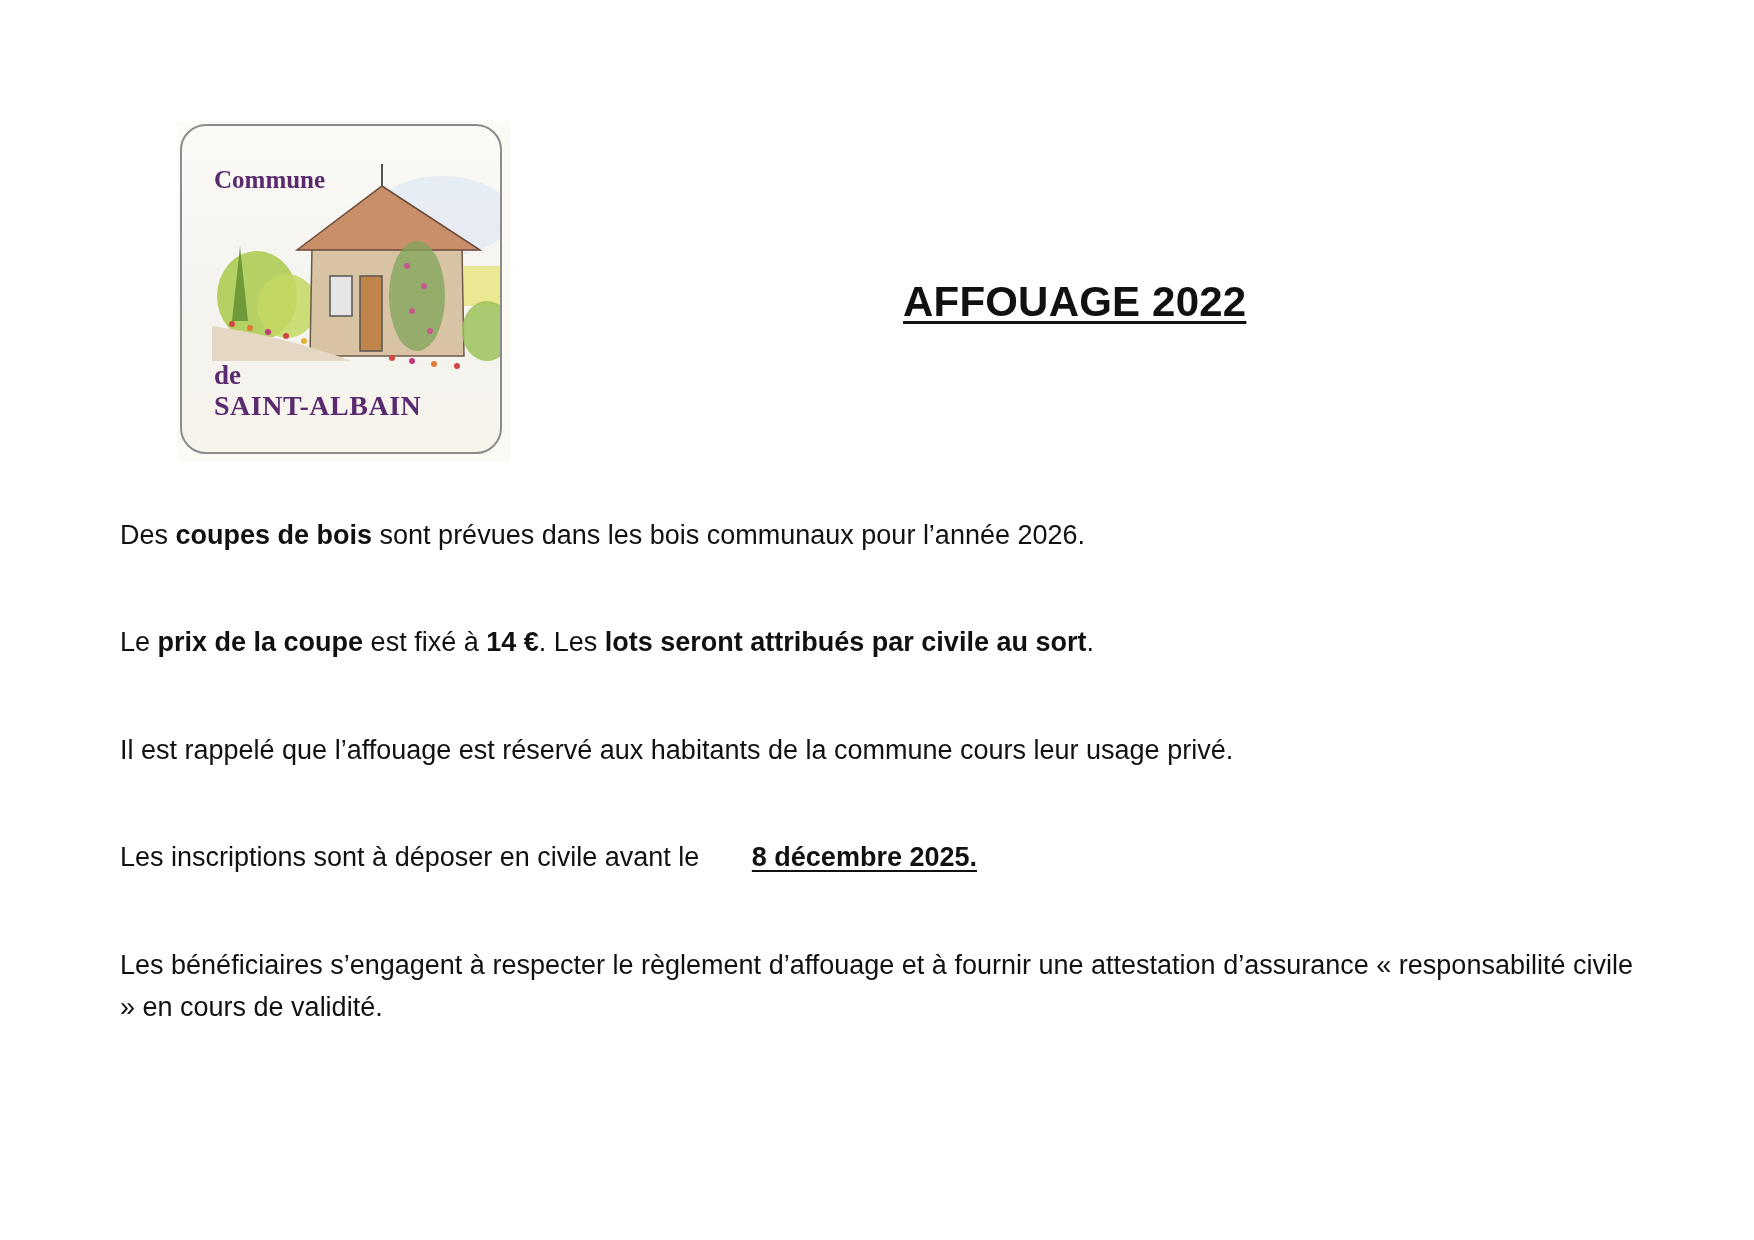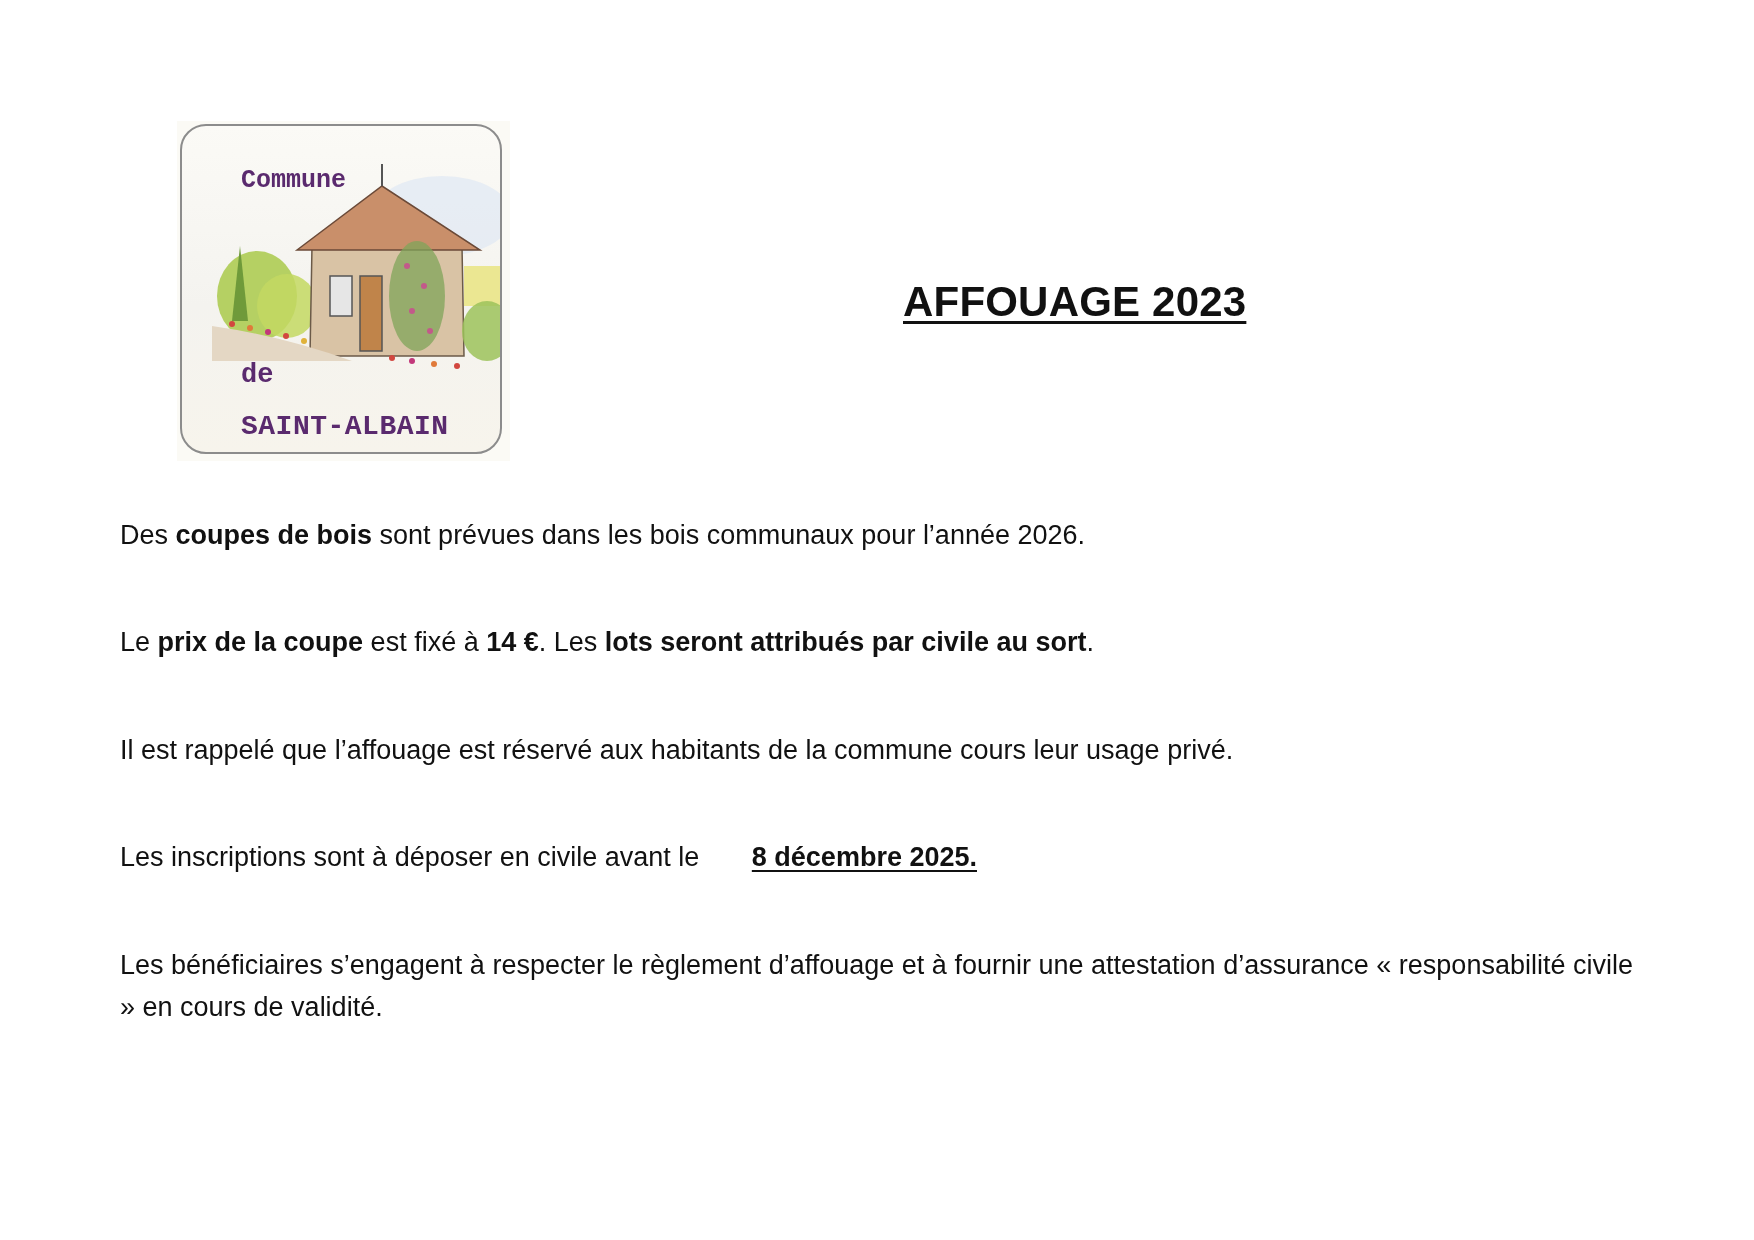--- a/index.html
+++ b/index.html
@@ -12,26 +12,26 @@
       position: absolute; left: 177px; top: 121px; width: 333px; height: 340px;
       background: #fbfaf5;
     }
     .logo-frame {
       position: absolute; left: 3px; top: 3px; width: 322px; height: 330px;
       border: 2px solid #8c8c8c; border-radius: 26px; box-sizing: border-box;
       background: linear-gradient(180deg, #fbfaf6 0%, #f4f3ef 55%, #f7f4ec 100%);
       overflow: hidden;
     }
     .logo-text {
-      position: absolute; font-family: Liberation Mono, monospace;
-      font-weight: bold; color: #5a2a6e; margin-left: 27px;
+      position: absolute; font-family: Liberation Serif, serif;
+      font-weight: bold; color: #5a2a6e;
     }
     .logo-commune { left: 32px; top: 40px; font-size: 25px; }
     .logo-de { left: 32px; top: 234px; font-size: 27px; text-align: right; }
-    .logo-name { left: 32px; top: 285px; font-size: 28px; letter-spacing: 0.5px; }
+    .logo-name { left: 32px; top: 264px; font-size: 28px; letter-spacing: 0.5px; }
     .logo-art { position: absolute; left: 20px; top: 20px; width: 300px; height: 230px; }
 
     .title {
       position: absolute; left: 903px; top: 278px;
       font-size: 42px; font-weight: bold; text-decoration: underline;
       text-decoration-thickness: 3px; text-underline-offset: 5px;
       letter-spacing: 0.2px; white-space: nowrap;
     }
     .para {
       position: absolute; left: 120px; width: 1513px;
@@ -86,21 +86,21 @@
       <circle cx="210" cy="215" r="3" fill="#c2387a"></circle>
       <circle cx="232" cy="218" r="3" fill="#e07a3a"></circle>
       <circle cx="255" cy="220" r="3" fill="#d2473f"></circle>
     </svg>
     <div class="logo-text logo-commune">Commune</div>
     <div class="logo-text logo-de">de</div>
     <div class="logo-text logo-name">SAINT-ALBAIN</div>
   </div>
 </div>
 
-<div class="title">AFFOUAGE 2023</div>
+<div class="title">AFFOUAGE 2022</div>
 
 <div class="para p1">
   <span>Des </span><b>coupes de bois</b><span> sont prévues dans les bois communaux pour l’année 2026.</span>
 </div>
 
 <div class="para p2">
   <span>Le </span><b>prix de la coupe</b><span> est fixé à </span><b>14 €</b><span>. Les </span><b>lots seront attribués par civile au sort</b><span>.</span>
 </div>
 
 <div class="para p3">Il est rappelé que l’affouage est réservé aux habitants de la commune cours leur usage privé.</div>

